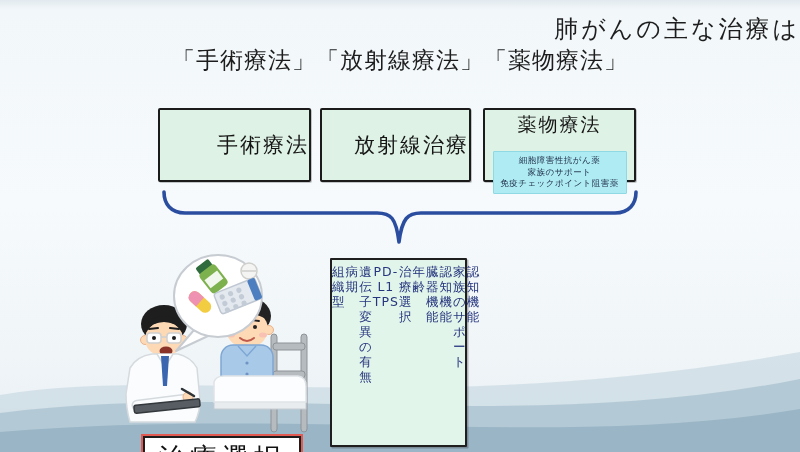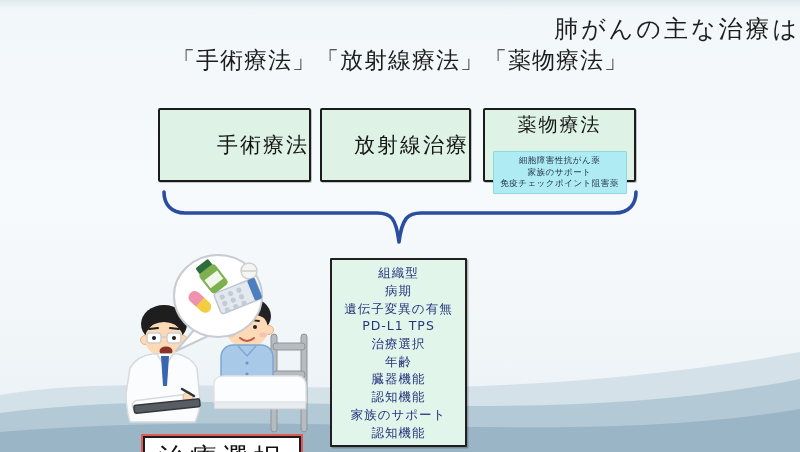--- a/index.html
+++ b/index.html
@@ -29,21 +29,21 @@
     border-radius:1px;padding:3px 0 3px 0;
     color:#1e2c48;font-size:8.5px;letter-spacing:.5px;line-height:11.5px;text-align:center;
   }
   
   #brace{position:absolute;left:0;top:0;}
   
   #factors-box{
     position:absolute;left:330px;top:258px;width:133px;height:177px;
     background:#e2f5ea;border:2.5px solid #1f1f1f;border-radius:1px;
     box-shadow:1.5px 1.5px 0 rgba(40,40,40,.3);
-    display:flex;flex-direction:column;justify-content:space-around;
+    display:flex;flex-direction:row;justify-content:space-around;
     padding:4px 0;text-align:center;
     color:#25357e;font-size:12.5px;letter-spacing:1px;
   }
   .factor-item{line-height:15px;}
   
   #selection-box{
     position:absolute;left:143px;top:398px;width:154px;height:40px;
     background:#ffffff;border:2px solid #1d1d1d;outline:2px solid #e25a52;
     display:flex;align-items:center;justify-content:center;
     font-size:27px;letter-spacing:5px;color:#111;z-index:5;margin-top:38px;

